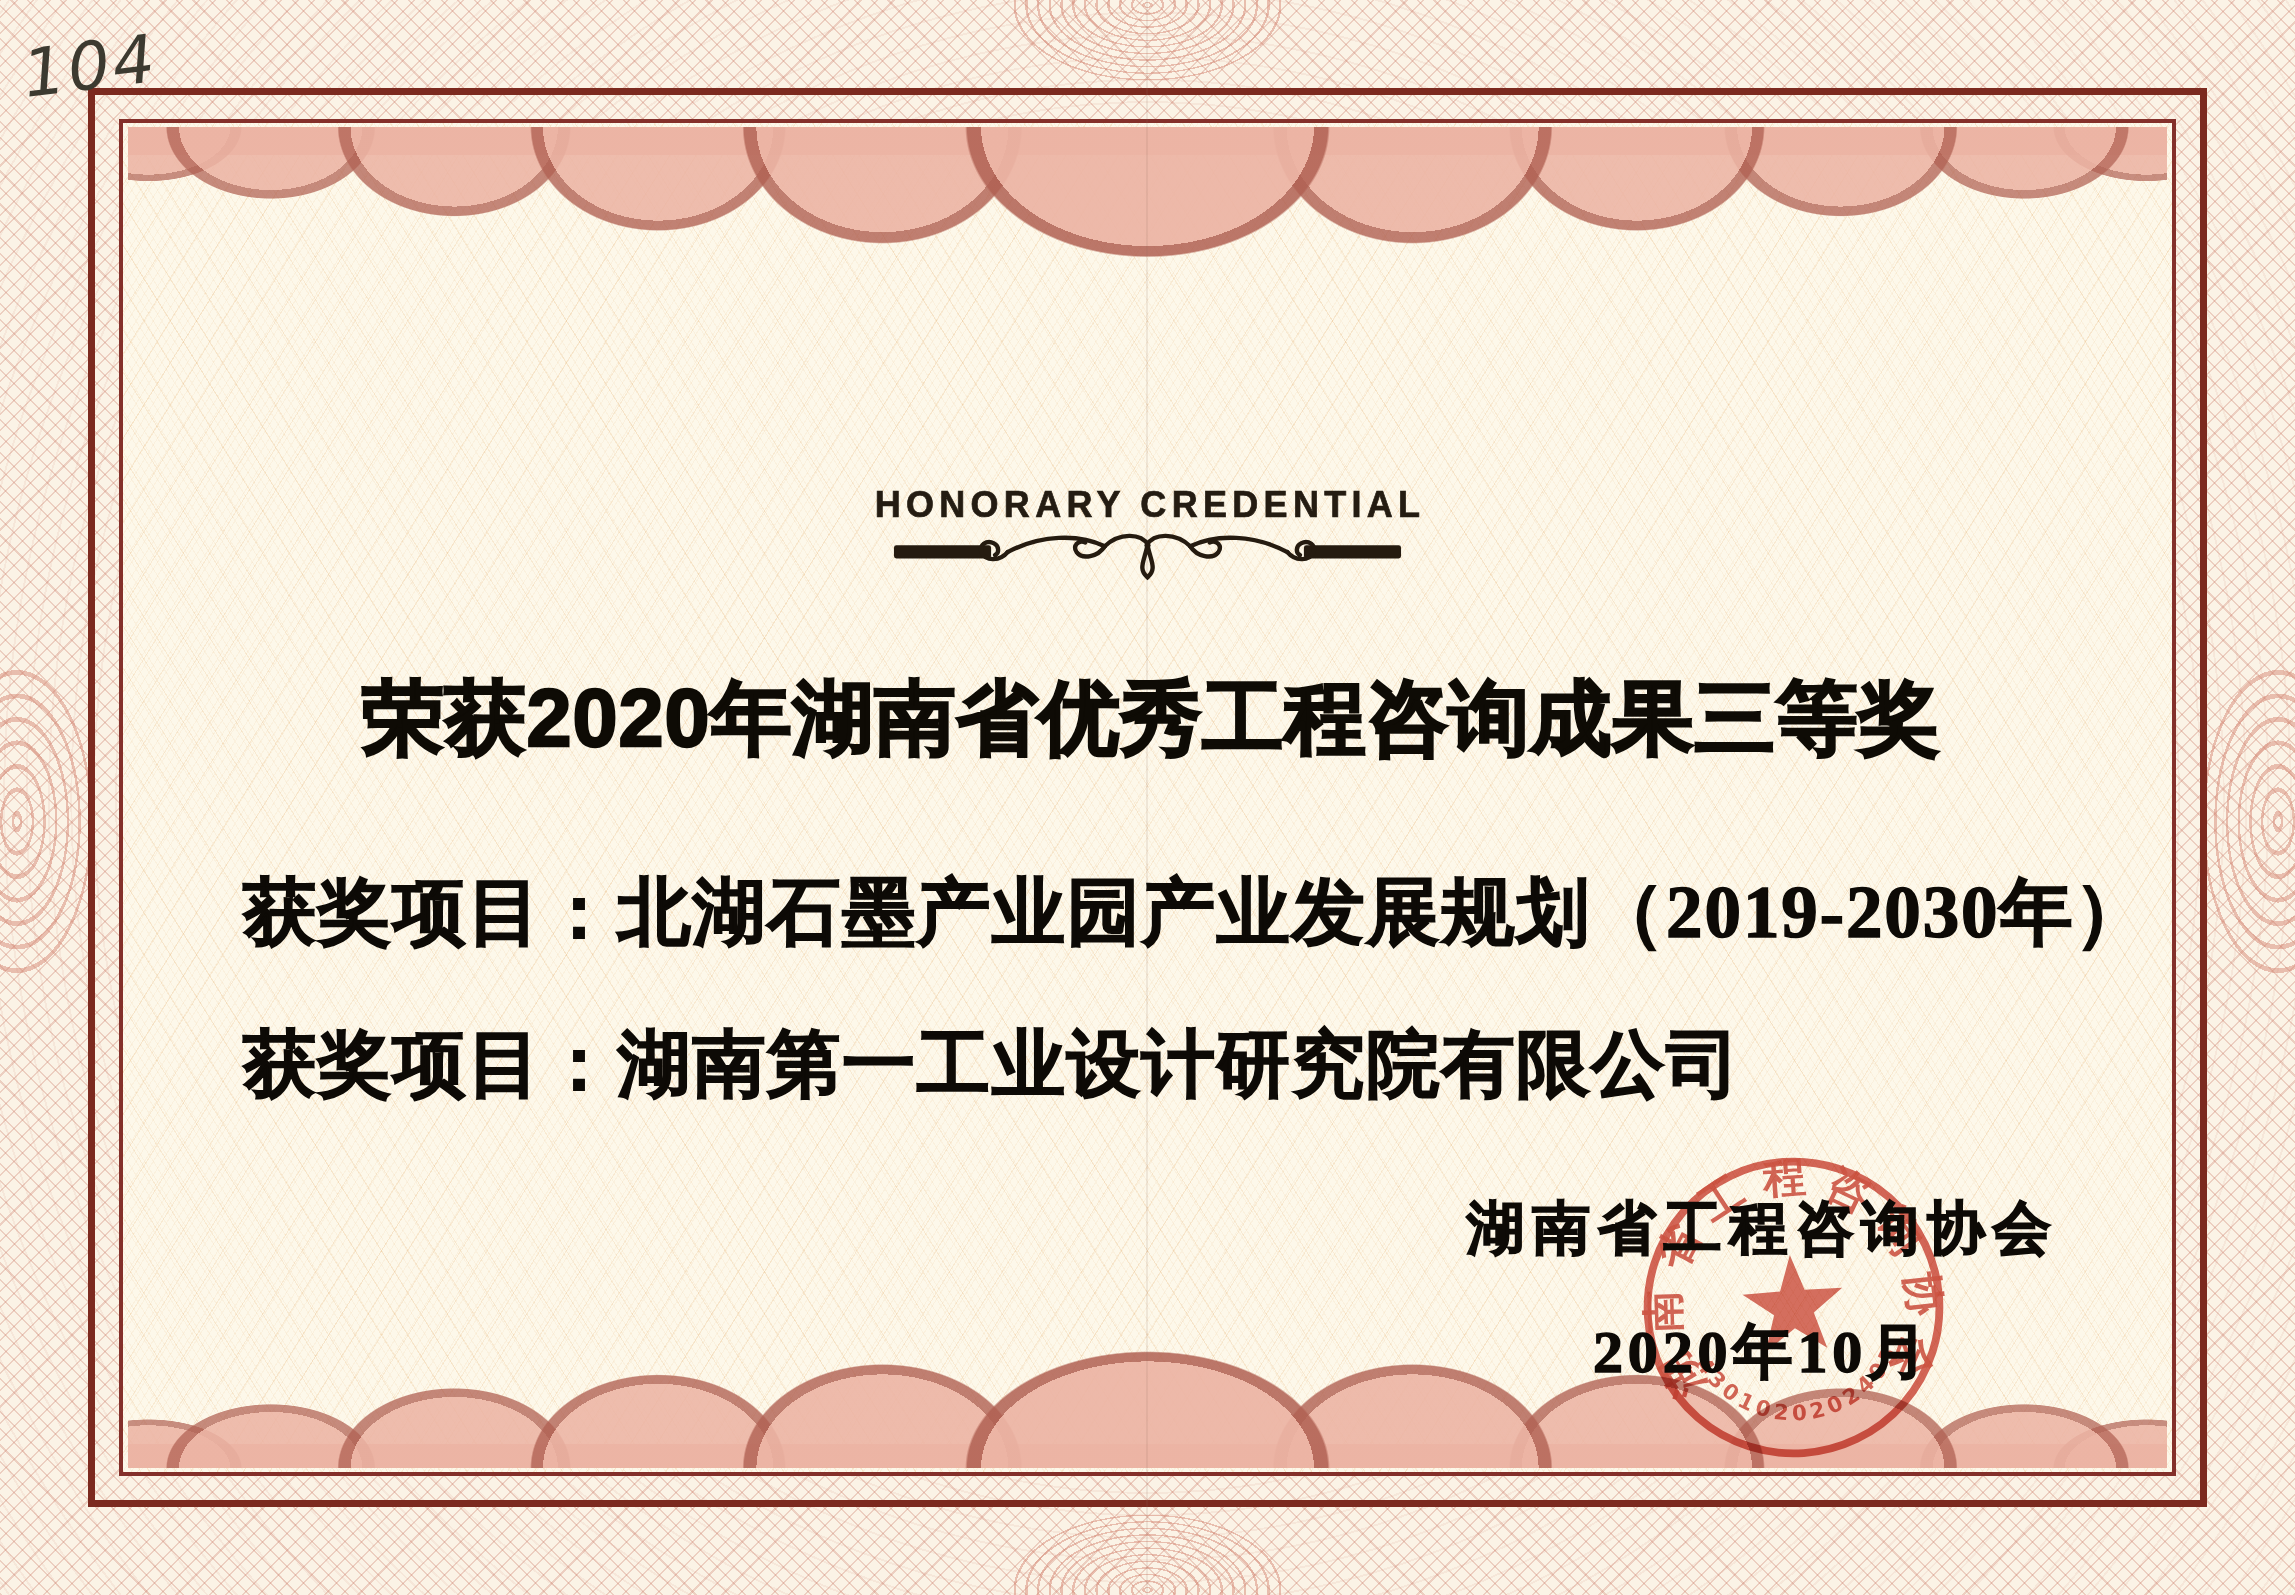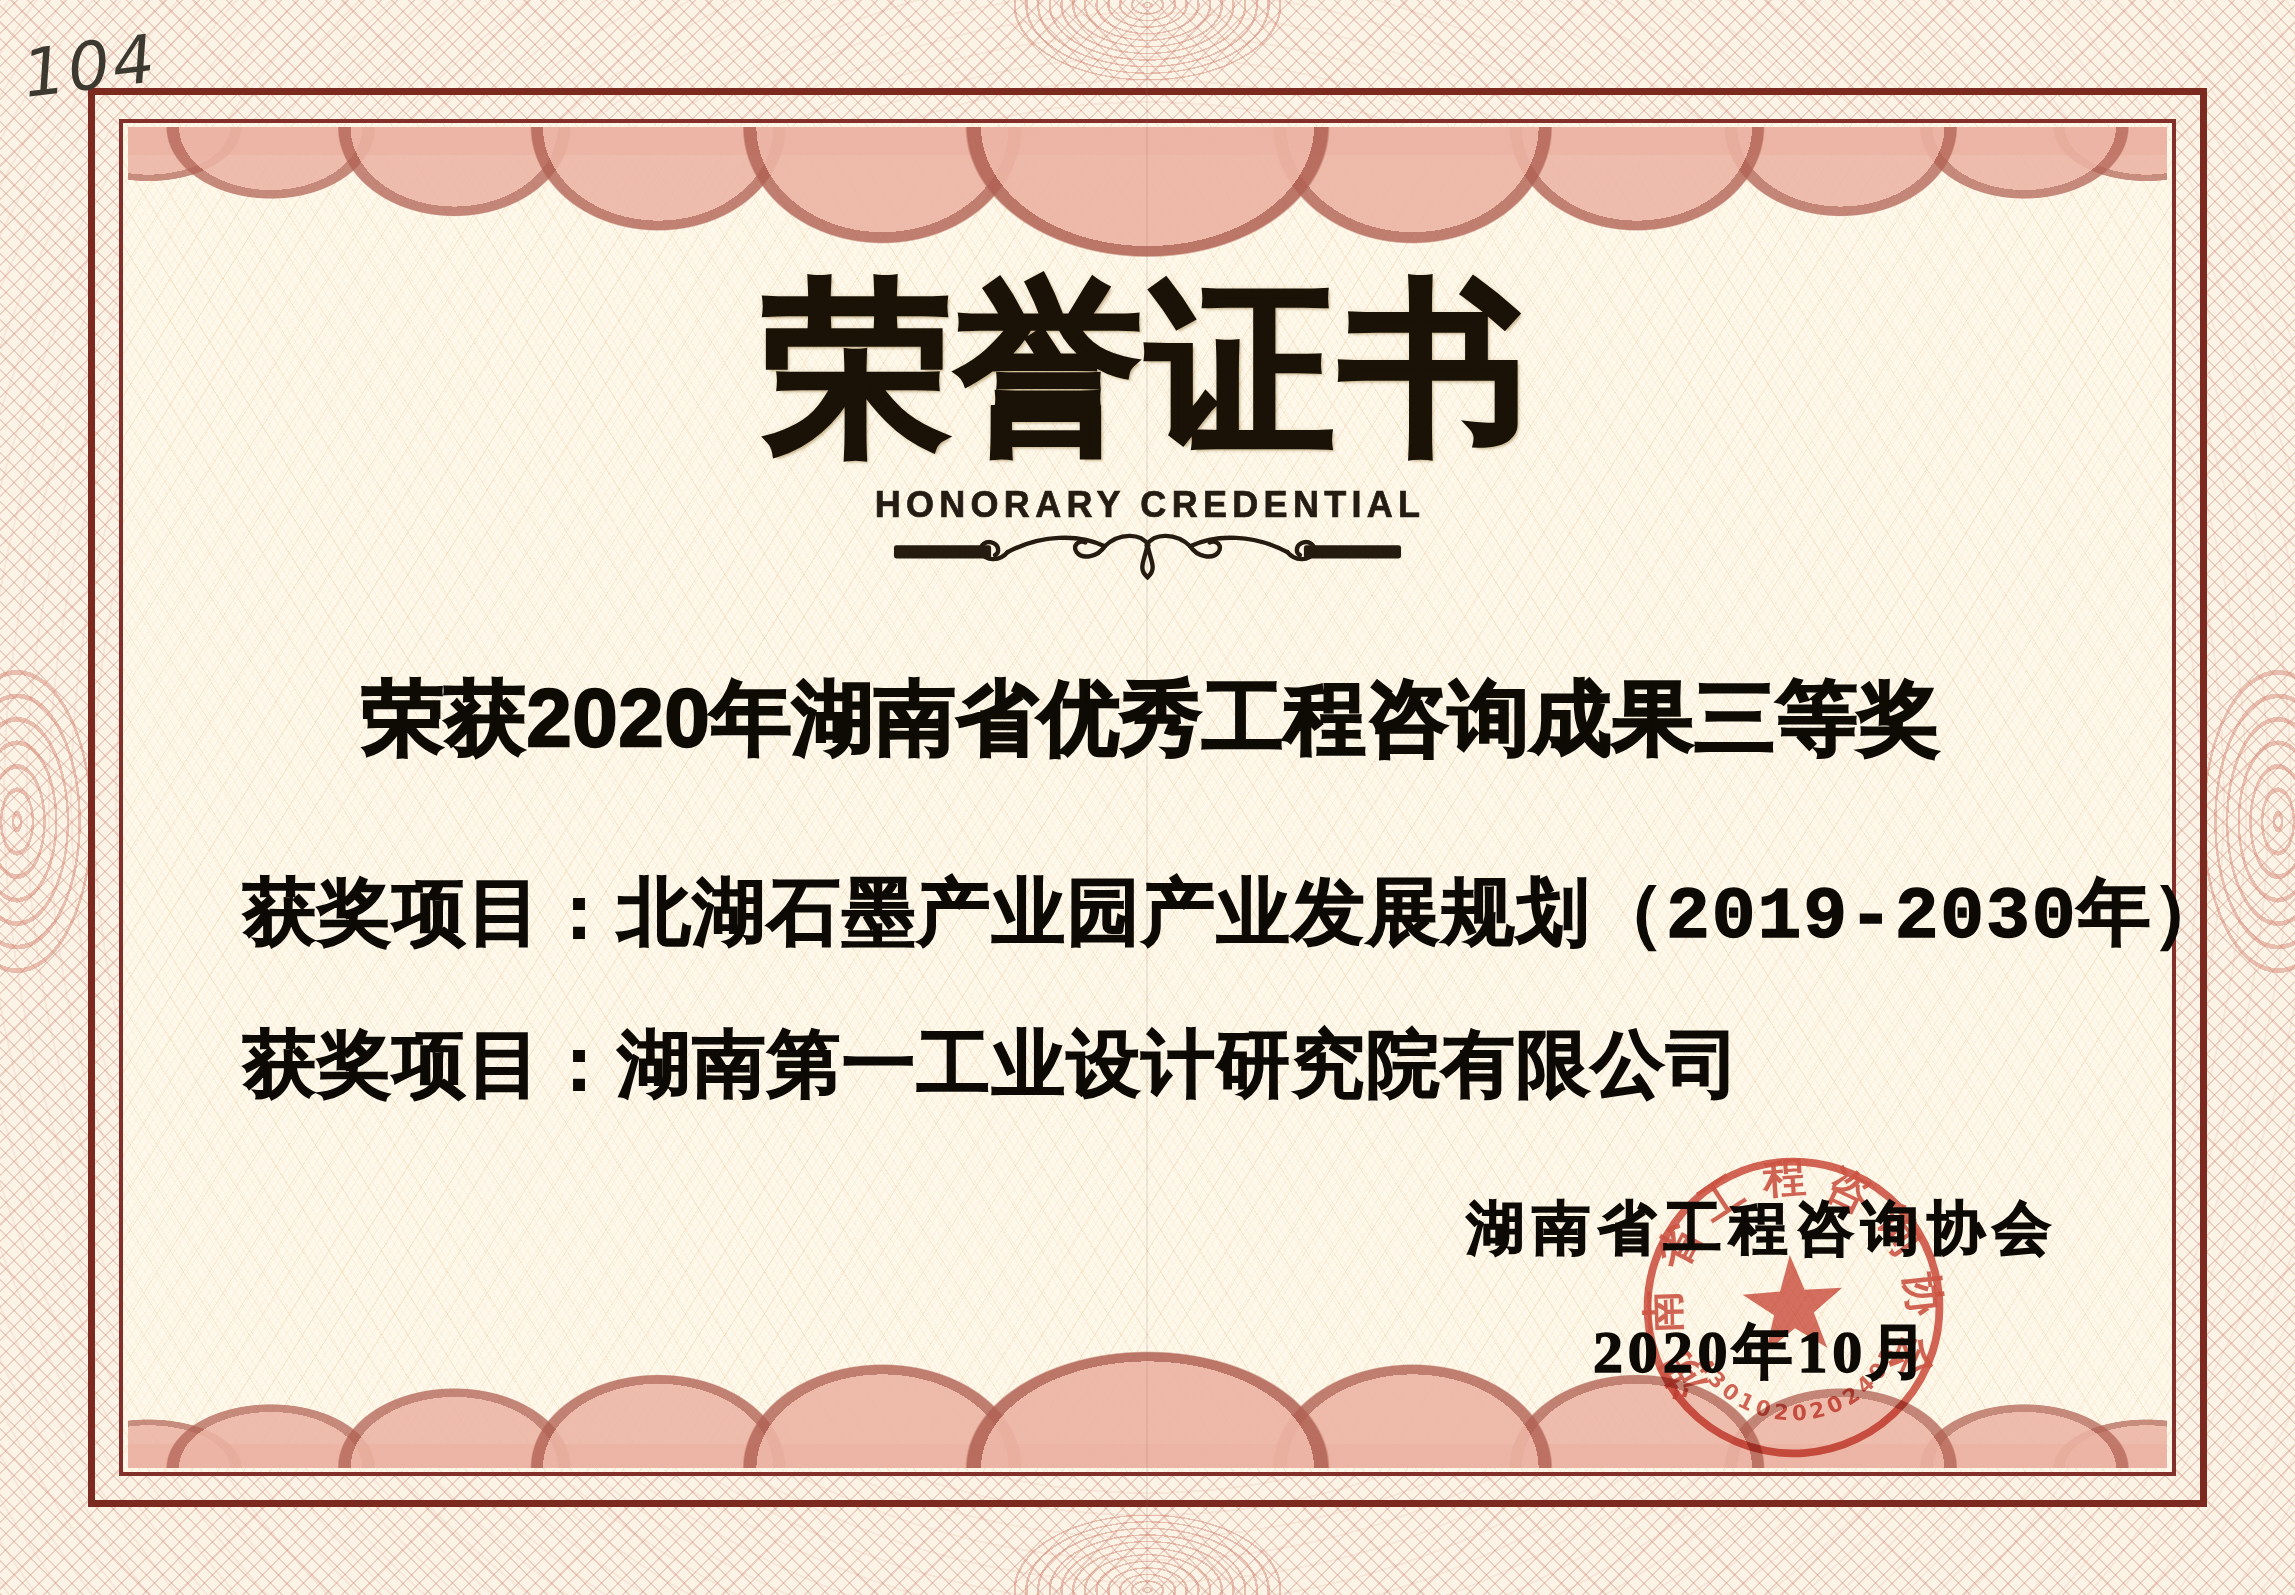--- a/index.html
+++ b/index.html
@@ -104,21 +104,21 @@
     position:absolute;left:0;right:0;top:665px;
     text-align:center;
     font-family:"Liberation Sans", sans-serif;
     font-weight:900;font-size:81px;letter-spacing:1px;
     color:#0e0b05;
     padding-left:8px;
     -webkit-text-stroke:2.4px #0e0b05;
   }
   .field{
     position:absolute;left:243px;right:146px;
-    font-family:Liberation Mono, monospace;
+    font-family:Liberation Serif, serif;
     font-weight:bold;font-size:73px;letter-spacing:1.9px;
     color:#0d0a06;
     -webkit-text-stroke:1.5px #0d0a06;
     white-space:nowrap;
   }
   .field.project{top:864px;}
   .field.unit{top:1016px;}
   .footer{
     position:absolute;left:1410px;width:705px;top:1190px;
     text-align:center;color:#0d0a06;
@@ -142,21 +142,20 @@
   <div class="frame thick"></div>
   <div class="frame thin"></div>
   <div class="inner-panel"></div>
 
   <div class="drape top"></div>
   <div class="drape bottom"></div>
   <div class="crease"></div>
 
   <div class="handwritten">104</div>
 
-  <div class="title">荣誉证书</div>
   <div class="subtitle">HONORARY CREDENTIAL</div>
 
   <svg class="flourish" width="535" height="68" viewBox="0 0 1100 140">
     <rect x="28" y="50" width="200" height="27" rx="5" fill="#251b10"></rect>
     <rect x="872" y="50" width="200" height="27" rx="5" fill="#251b10"></rect>
     <g stroke="#251b10" stroke-width="9" fill="none" stroke-linecap="round">
       <path d="M 262,64 C 330,28 408,26 462,52"></path>
       <path d="M 262,64 C 247,82 218,84 209,66 C 201,50 219,38 234,46 C 245,52 245,66 236,70"></path>
       <path d="M 462,52 C 492,24 536,24 552,50"></path>
       <path d="M 462,52 C 448,74 416,80 404,64 C 395,51 408,38 422,44"></path>

